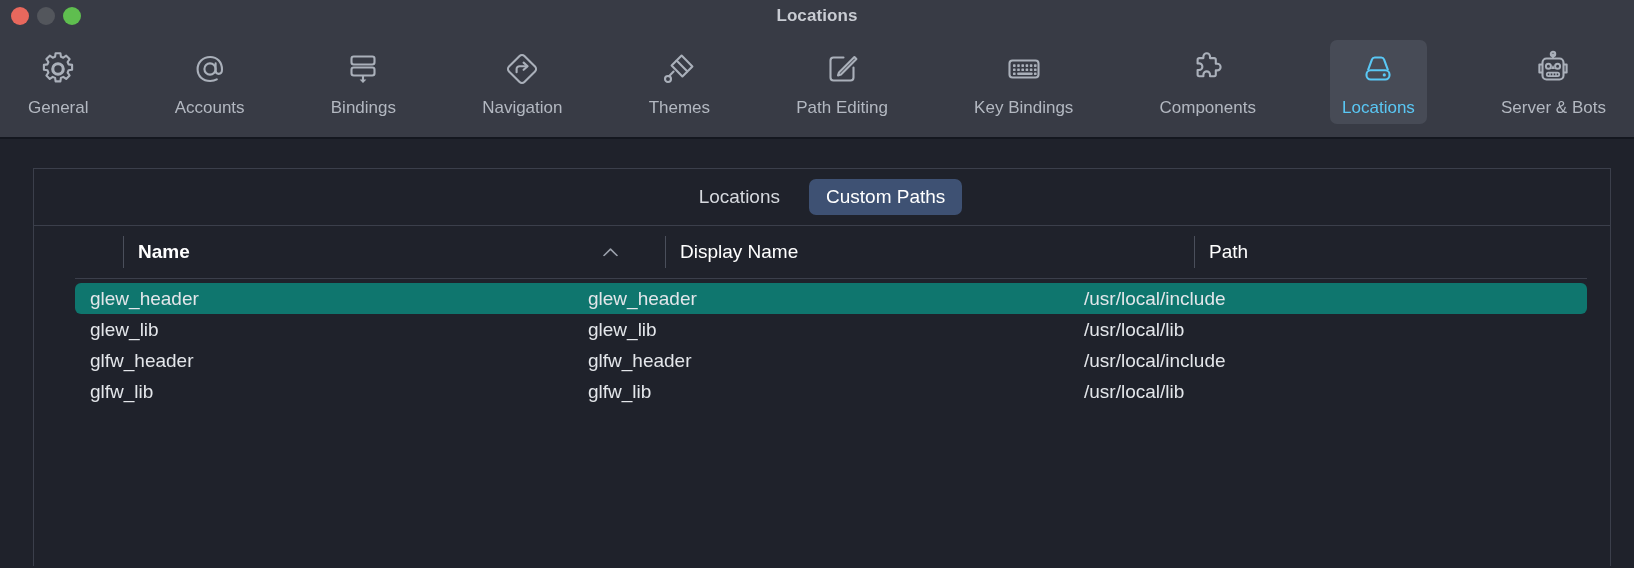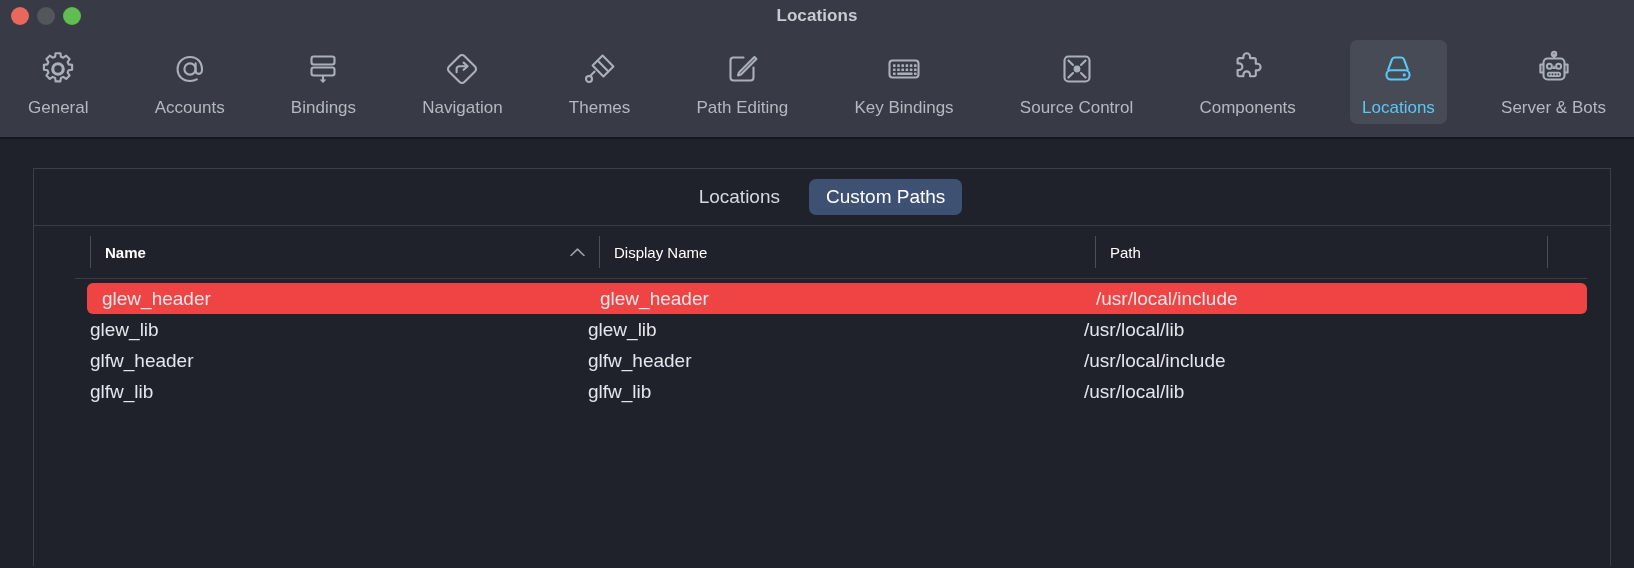--- a/index.html
+++ b/index.html
@@ -150,24 +150,25 @@
     padding: 0 0 0 56px;
     flex: none;
   }
   .th {
     display: flex;
     align-items: center;
     height: 32px;
     border-left: 1px solid #4a4f5b;
     padding-left: 14px;
     position: relative;
-    font-size: 15px;
+    font-size: 19px;
     color: #ffffff;
     flex: none;
     cursor: default;
+    margin-left: 33px;
   }
   .th-name    { width: 509px; }
   .th-display { width: 496px; }
   .th-path    { width: 452px; }
   .th-extra   { width: 28px; border-left: 1px solid #4a4f5b; height: 32px; }
   .th.sorted  { font-weight: bold; }
   .sort-caret {
     position: absolute;
     right: 14px;
     top: 50%;
@@ -190,21 +191,21 @@
     overflow: hidden;
   }
   .row {
     display: flex;
     align-items: center;
     height: 31px;
     border-radius: 6px;
     padding-left: 15px;
     cursor: default;
   }
-  .row.selected { background: #ef4444; margin-left: 12px; }
+  .row.selected { background: #0f766e; }
   .cell {
     font-size: 19px;
     color: #e3e6ea;
     white-space: nowrap;
     overflow: hidden;
     flex: none;
     line-height: 23px;
   }
   .cell-name    { width: 498px; }
   .cell-display { width: 496px; }
@@ -300,30 +301,20 @@
               <rect x="20.6" y="18.4" width="2.6" height="2.6" rx=".6"></rect>
               <rect x="24.8" y="18.4" width="2.6" height="2.6" rx=".6"></rect>
               <rect x="29" y="18.4" width="2.6" height="2.6" rx=".6"></rect>
               <rect x="8" y="22.5" width="2.6" height="2.6" rx=".6"></rect>
               <rect x="12.2" y="22.5" width="15.4" height="2.6" rx=".8"></rect>
               <rect x="29" y="22.5" width="2.6" height="2.6" rx=".6"></rect>
             </g>
           </svg>
         </span>
         <span class="tb-label">Key Bindings</span>
-      </div>
-      <div class="tb-item">
-        <span class="tb-icon">
-          <svg width="38" height="38" viewBox="0 0 38 38" fill="none">
-            <rect x="6.5" y="6.5" width="25" height="25" rx="4" stroke="currentColor" stroke-width="2.1"></rect>
-            <circle cx="19" cy="19" r="3.4" fill="currentColor"></circle>
-            <path d="m10.4 10.4 4.6 4.6M27.6 10.4 23 15M10.4 27.6l4.6-4.6M27.6 27.6 23 23" stroke="currentColor" stroke-width="2.1" stroke-linecap="round"></path>
-          </svg>
-        </span>
-        <span class="tb-label">Source Control</span>
       </div>
       <div class="tb-item">
         <span class="tb-icon">
           <svg width="38" height="38" viewBox="0 0 38 38" fill="none">
             <path d="M14.4 6.6a3.3 3.3 0 0 1 6.6 0v1.5h4.2a1.6 1.6 0 0 1 1.6 1.6v4.1h1.5a3.3 3.3 0 0 1 0 6.6h-1.5v4.2a1.6 1.6 0 0 1-1.6 1.6H21v-1.5a3.3 3.3 0 0 0-6.6 0v1.5h-4.2a1.6 1.6 0 0 1-1.6-1.6V20h1.5a3.3 3.3 0 0 0 0-6.6H8.6V9.7a1.6 1.6 0 0 1 1.6-1.6h4.2V6.6Z" stroke="currentColor" stroke-width="2.1" stroke-linejoin="round"></path>
           </svg>
         </span>
         <span class="tb-label">Components</span>
       </div>
       <div class="tb-item selected">

